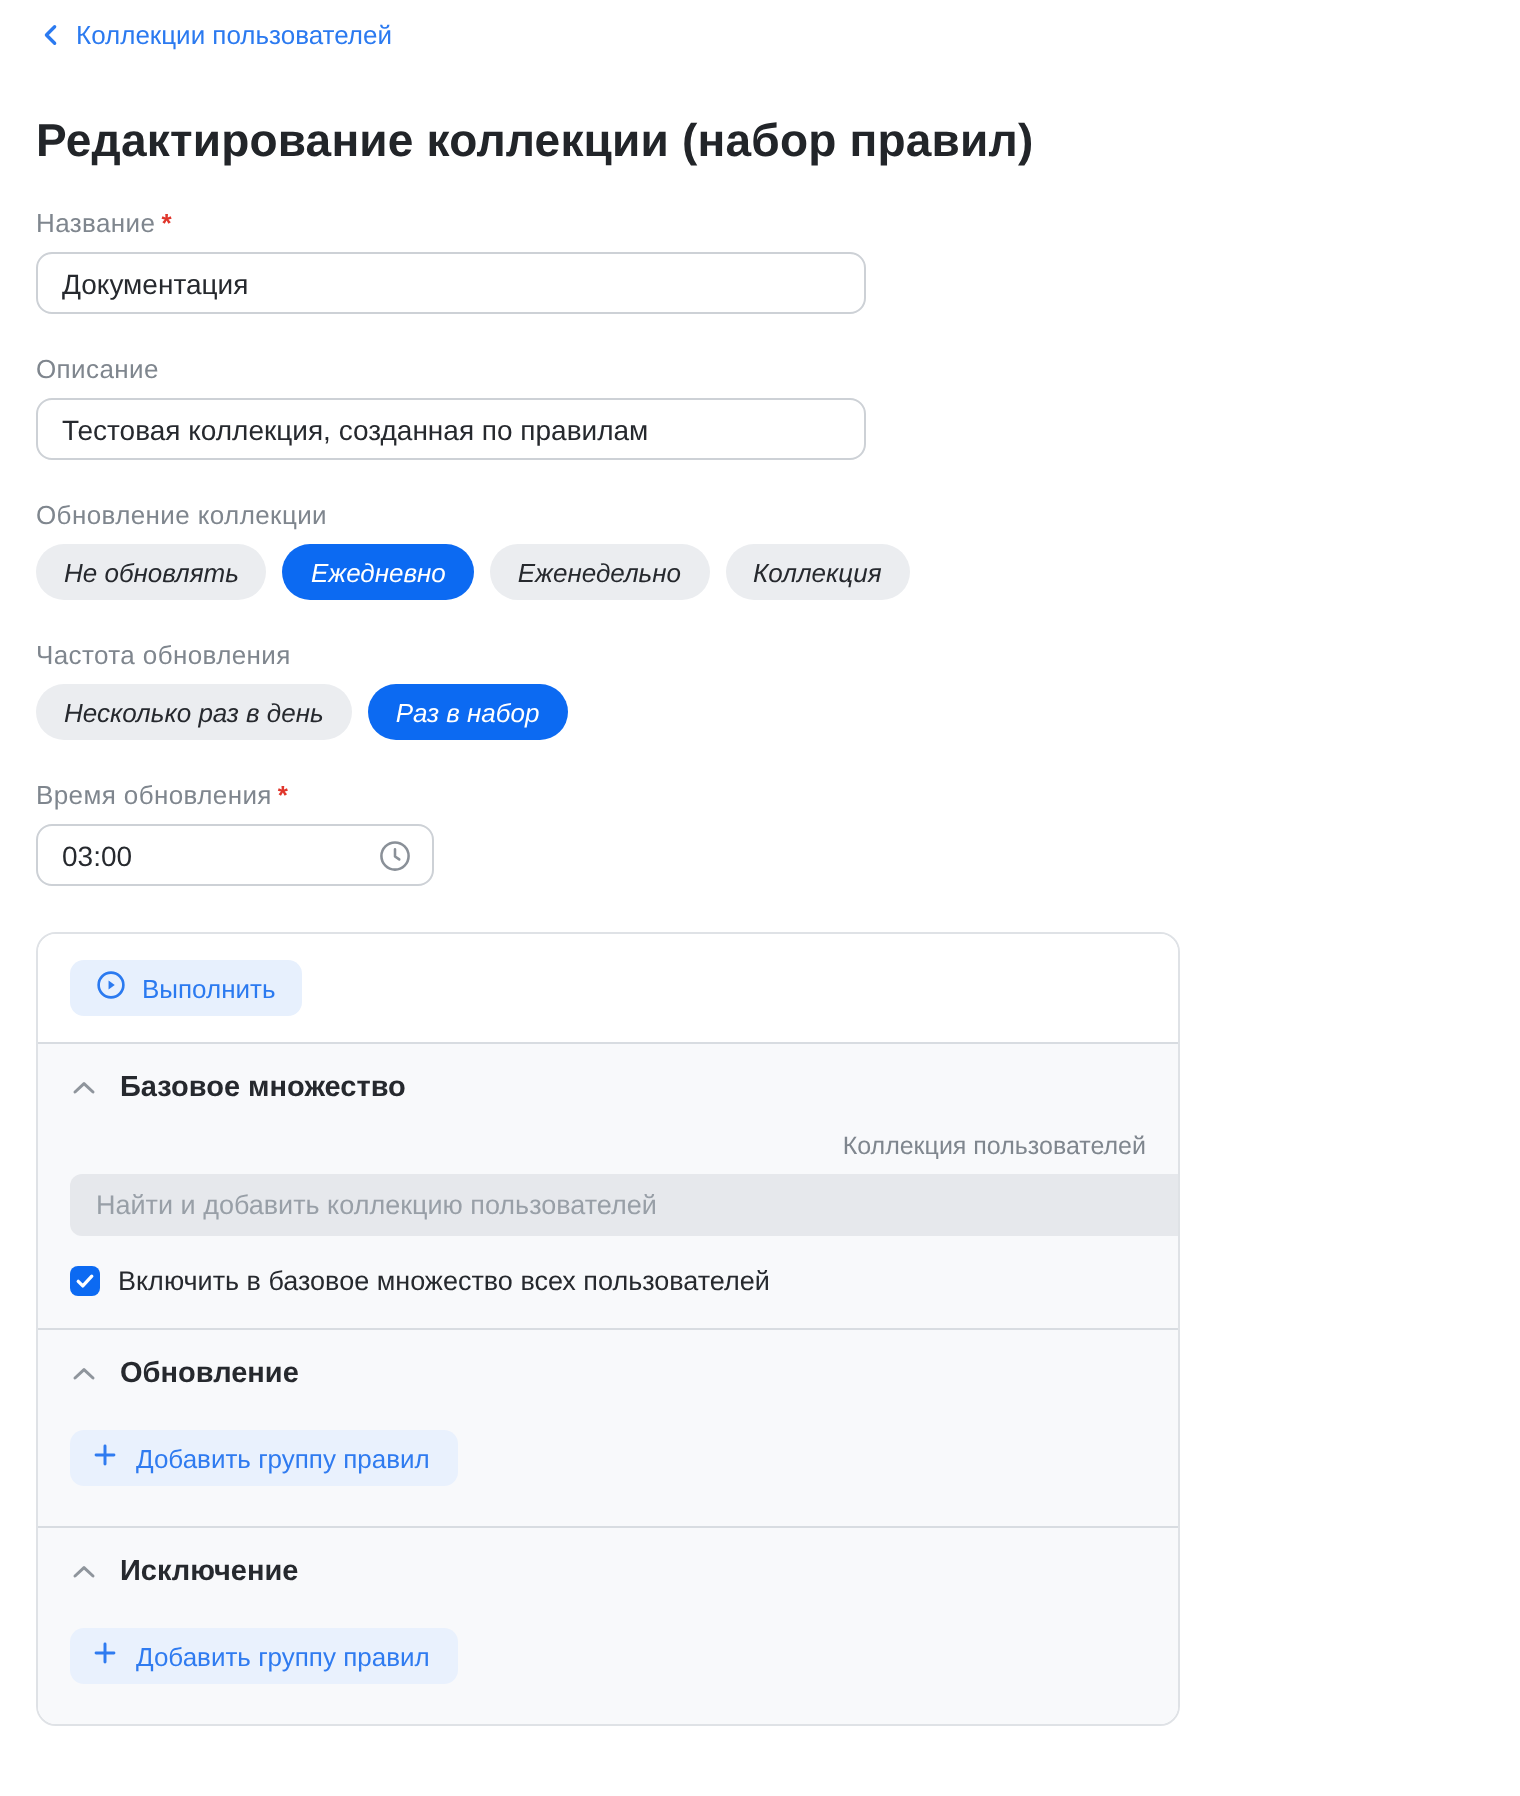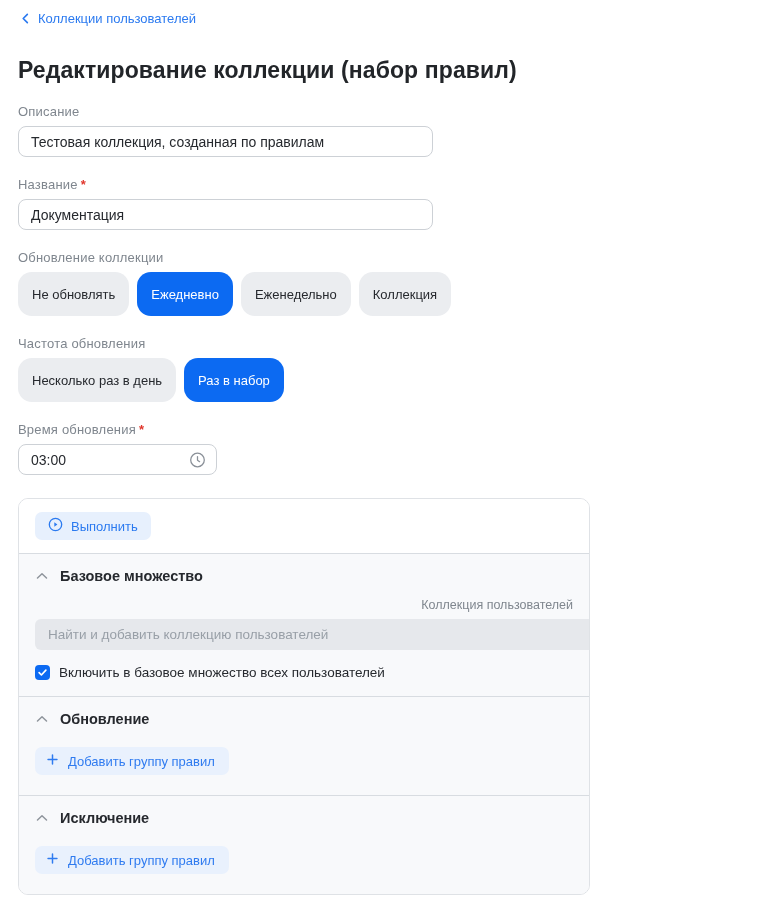--- a/index.html
+++ b/index.html
@@ -36,24 +36,24 @@
   .text-input {
     width: 415px; height: 31px;
     border: 1px solid #cdd1d6; border-radius: 8px;
     padding: 0 12px; font-size: 14px; color: #26292e;
     font-family: inherit; background: #fff; outline: none;
   }
 
   
   .pills { display: flex; gap: 8px; }
   .pill {
-    height: 44px; padding: 0 14px; border: none; cursor: pointer;
+    height: 28px; padding: 0 14px; border: none; cursor: pointer;
     border-radius: 14px; background: #ebedf0; color: #26292e;
     font-size: 13px; font-weight: 500; font-family: inherit;
-    display: inline-flex; align-items: center;
+    display: inline-flex; align-items: center; font-style: italic;
   }
   .pill.selected { background: #0c6af2; color: #ffffff; }
 
   
   .time-wrap {
     position: relative; width: 199px;
   }
   .time-wrap .text-input { width: 199px; padding-right: 36px; font-weight: 500; }
   .time-wrap .clock {
     position: absolute; right: 11px; top: 50%; transform: translateY(-50%);
@@ -132,27 +132,27 @@
       <svg width="11" height="11" viewBox="0 0 12 12" fill="none">
           <path d="M8 1.5L3.5 6L8 10.5" stroke="#2b7af0" stroke-width="1.8" stroke-linecap="round" stroke-linejoin="round"></path>
         </svg>
     </span>
     <span>Коллекции пользователей</span>
   </a>
 
   <h1 class="page-title">Редактирование коллекции (набор правил)</h1>
 
   <div class="field">
+    <label class="field-label"><span>Название</span><span class="req">*</span></label>
+    <input class="text-input" type="text" value="Документация" style="">
+  </div>
+
+  <div class="field">
     <label class="field-label">Описание</label>
     <input class="text-input" type="text" value="Тестовая коллекция, созданная по правилам" style="">
-  </div>
-
-  <div class="field">
-    <label class="field-label"><span>Название</span><span class="req">*</span></label>
-    <input class="text-input" type="text" value="Документация" style="">
   </div>
 
   <div class="field">
     <label class="field-label">Обновление коллекции</label>
     <div class="pills">
       <button class="pill">Не обновлять</button>
       <button class="pill selected">Ежедневно</button>
       <button class="pill">Еженедельно</button>
       <button class="pill">Коллекция</button>
     </div>

